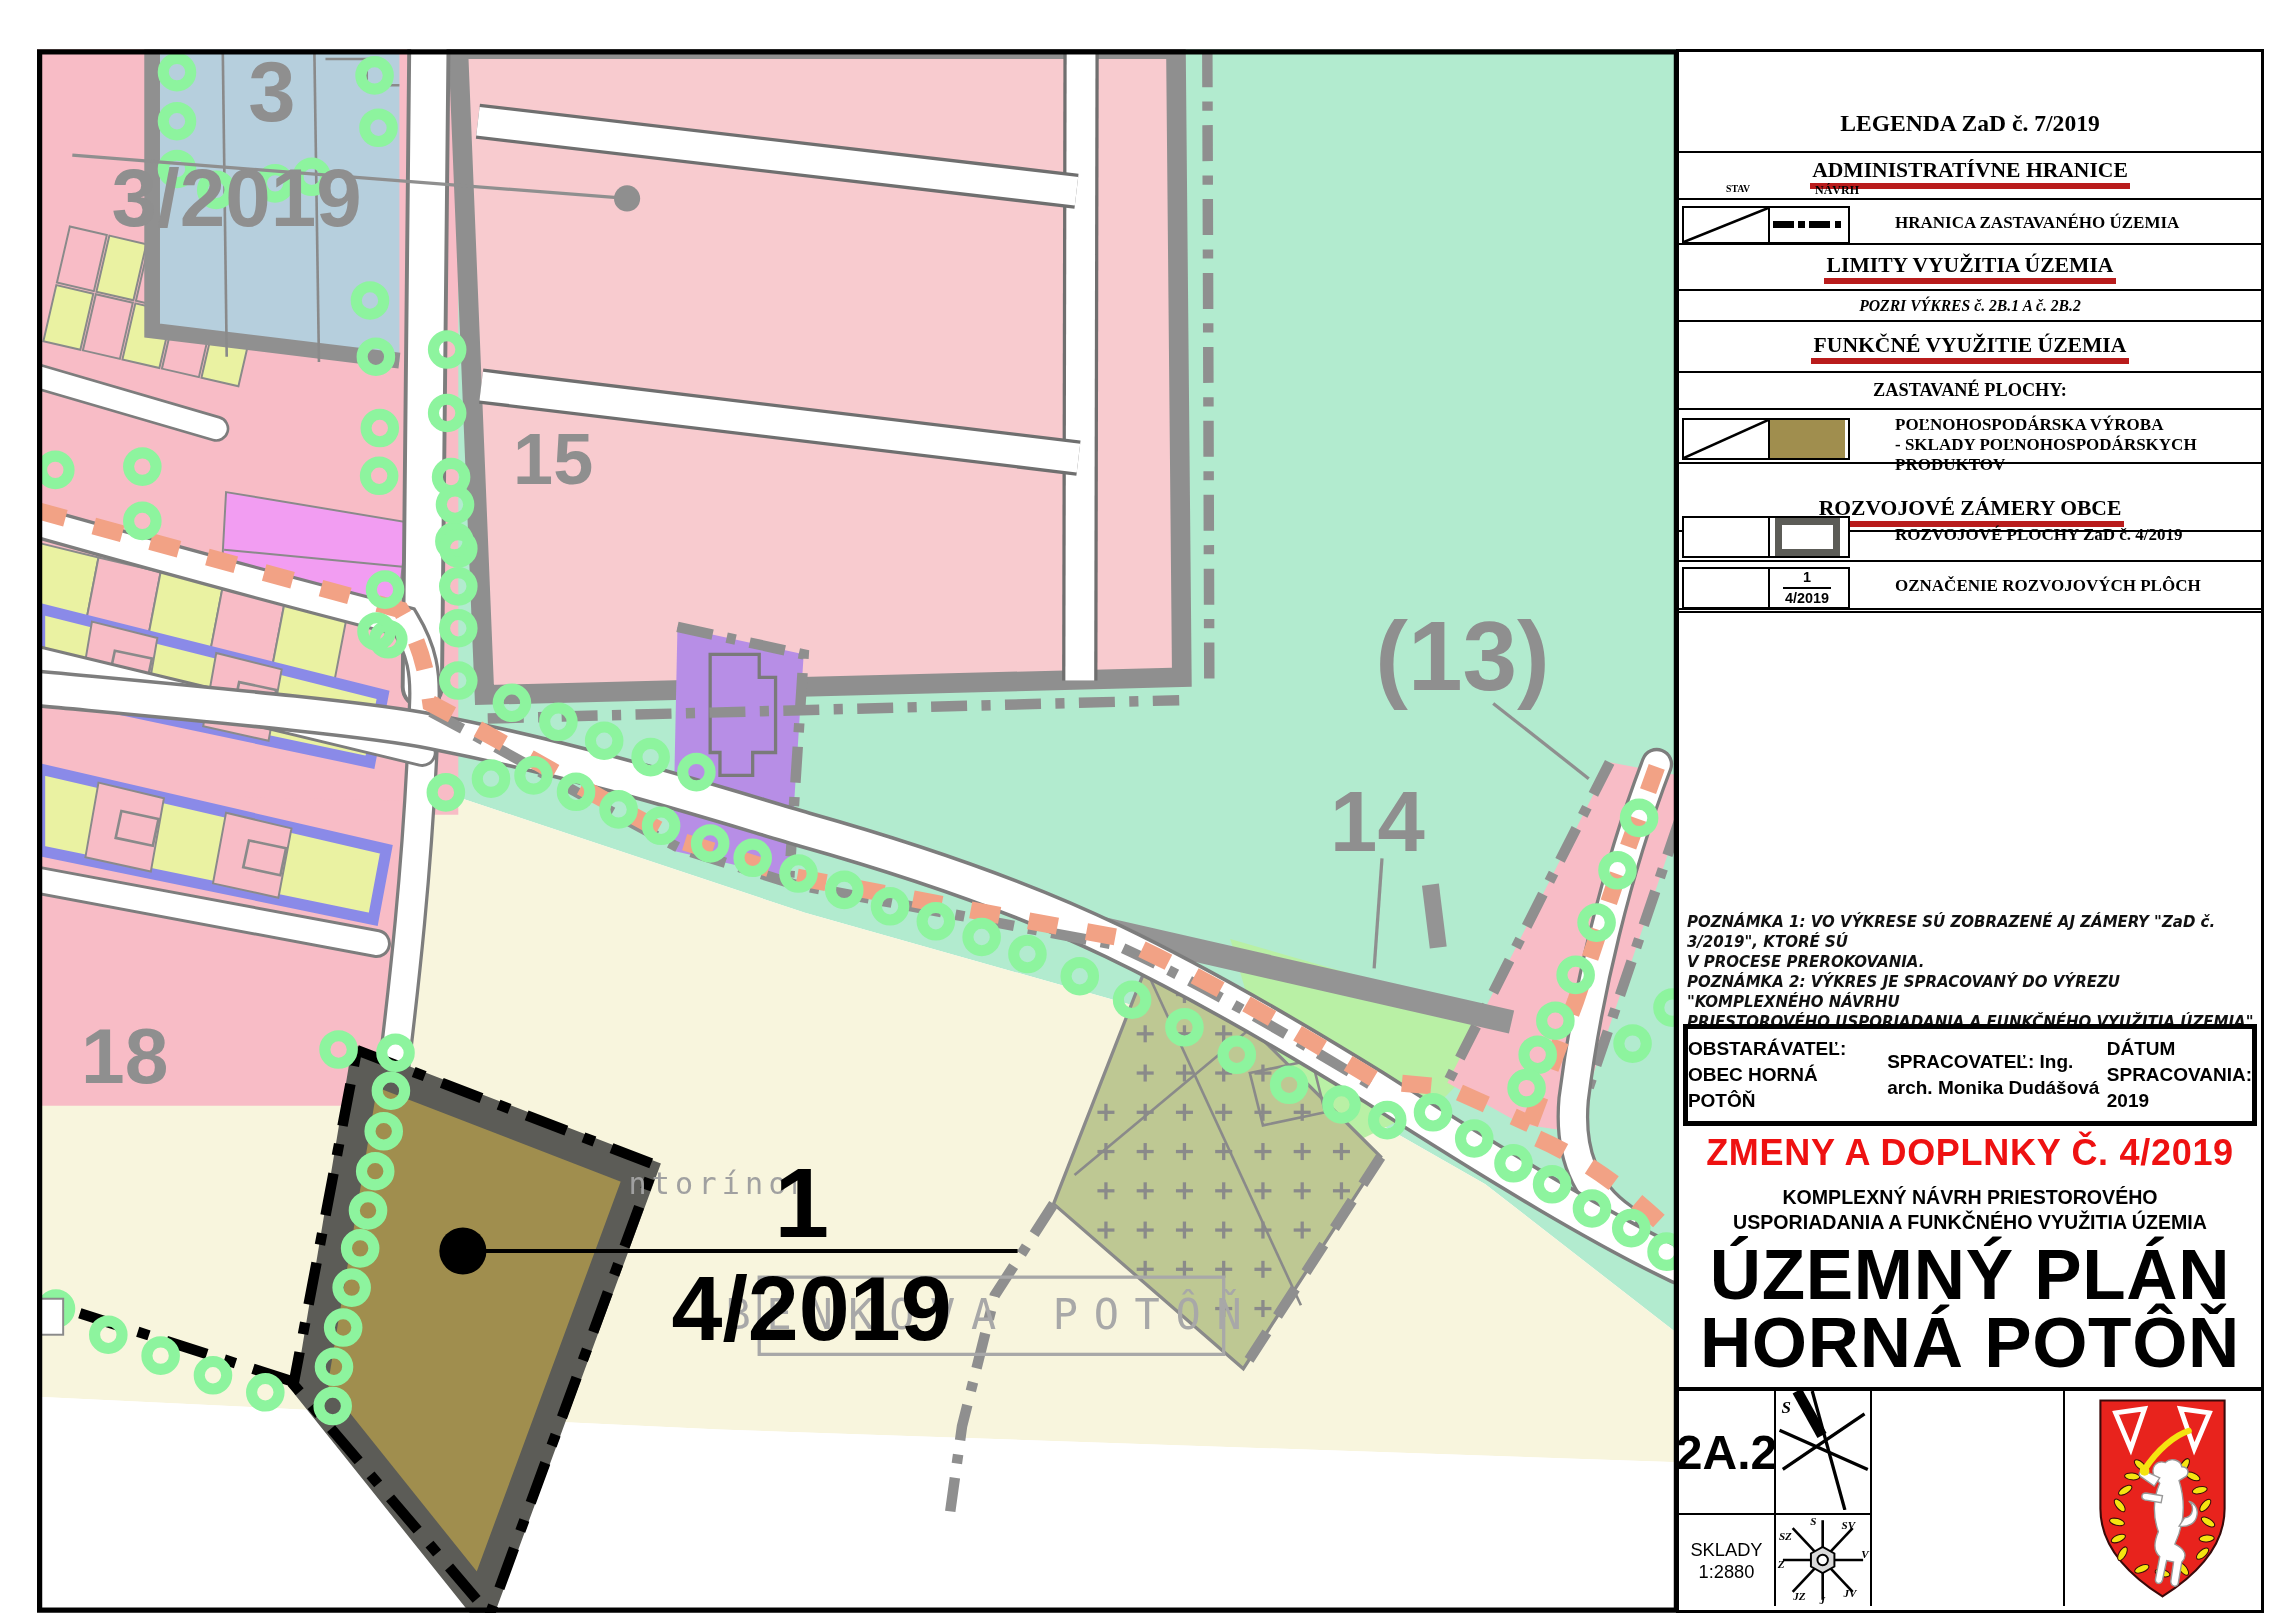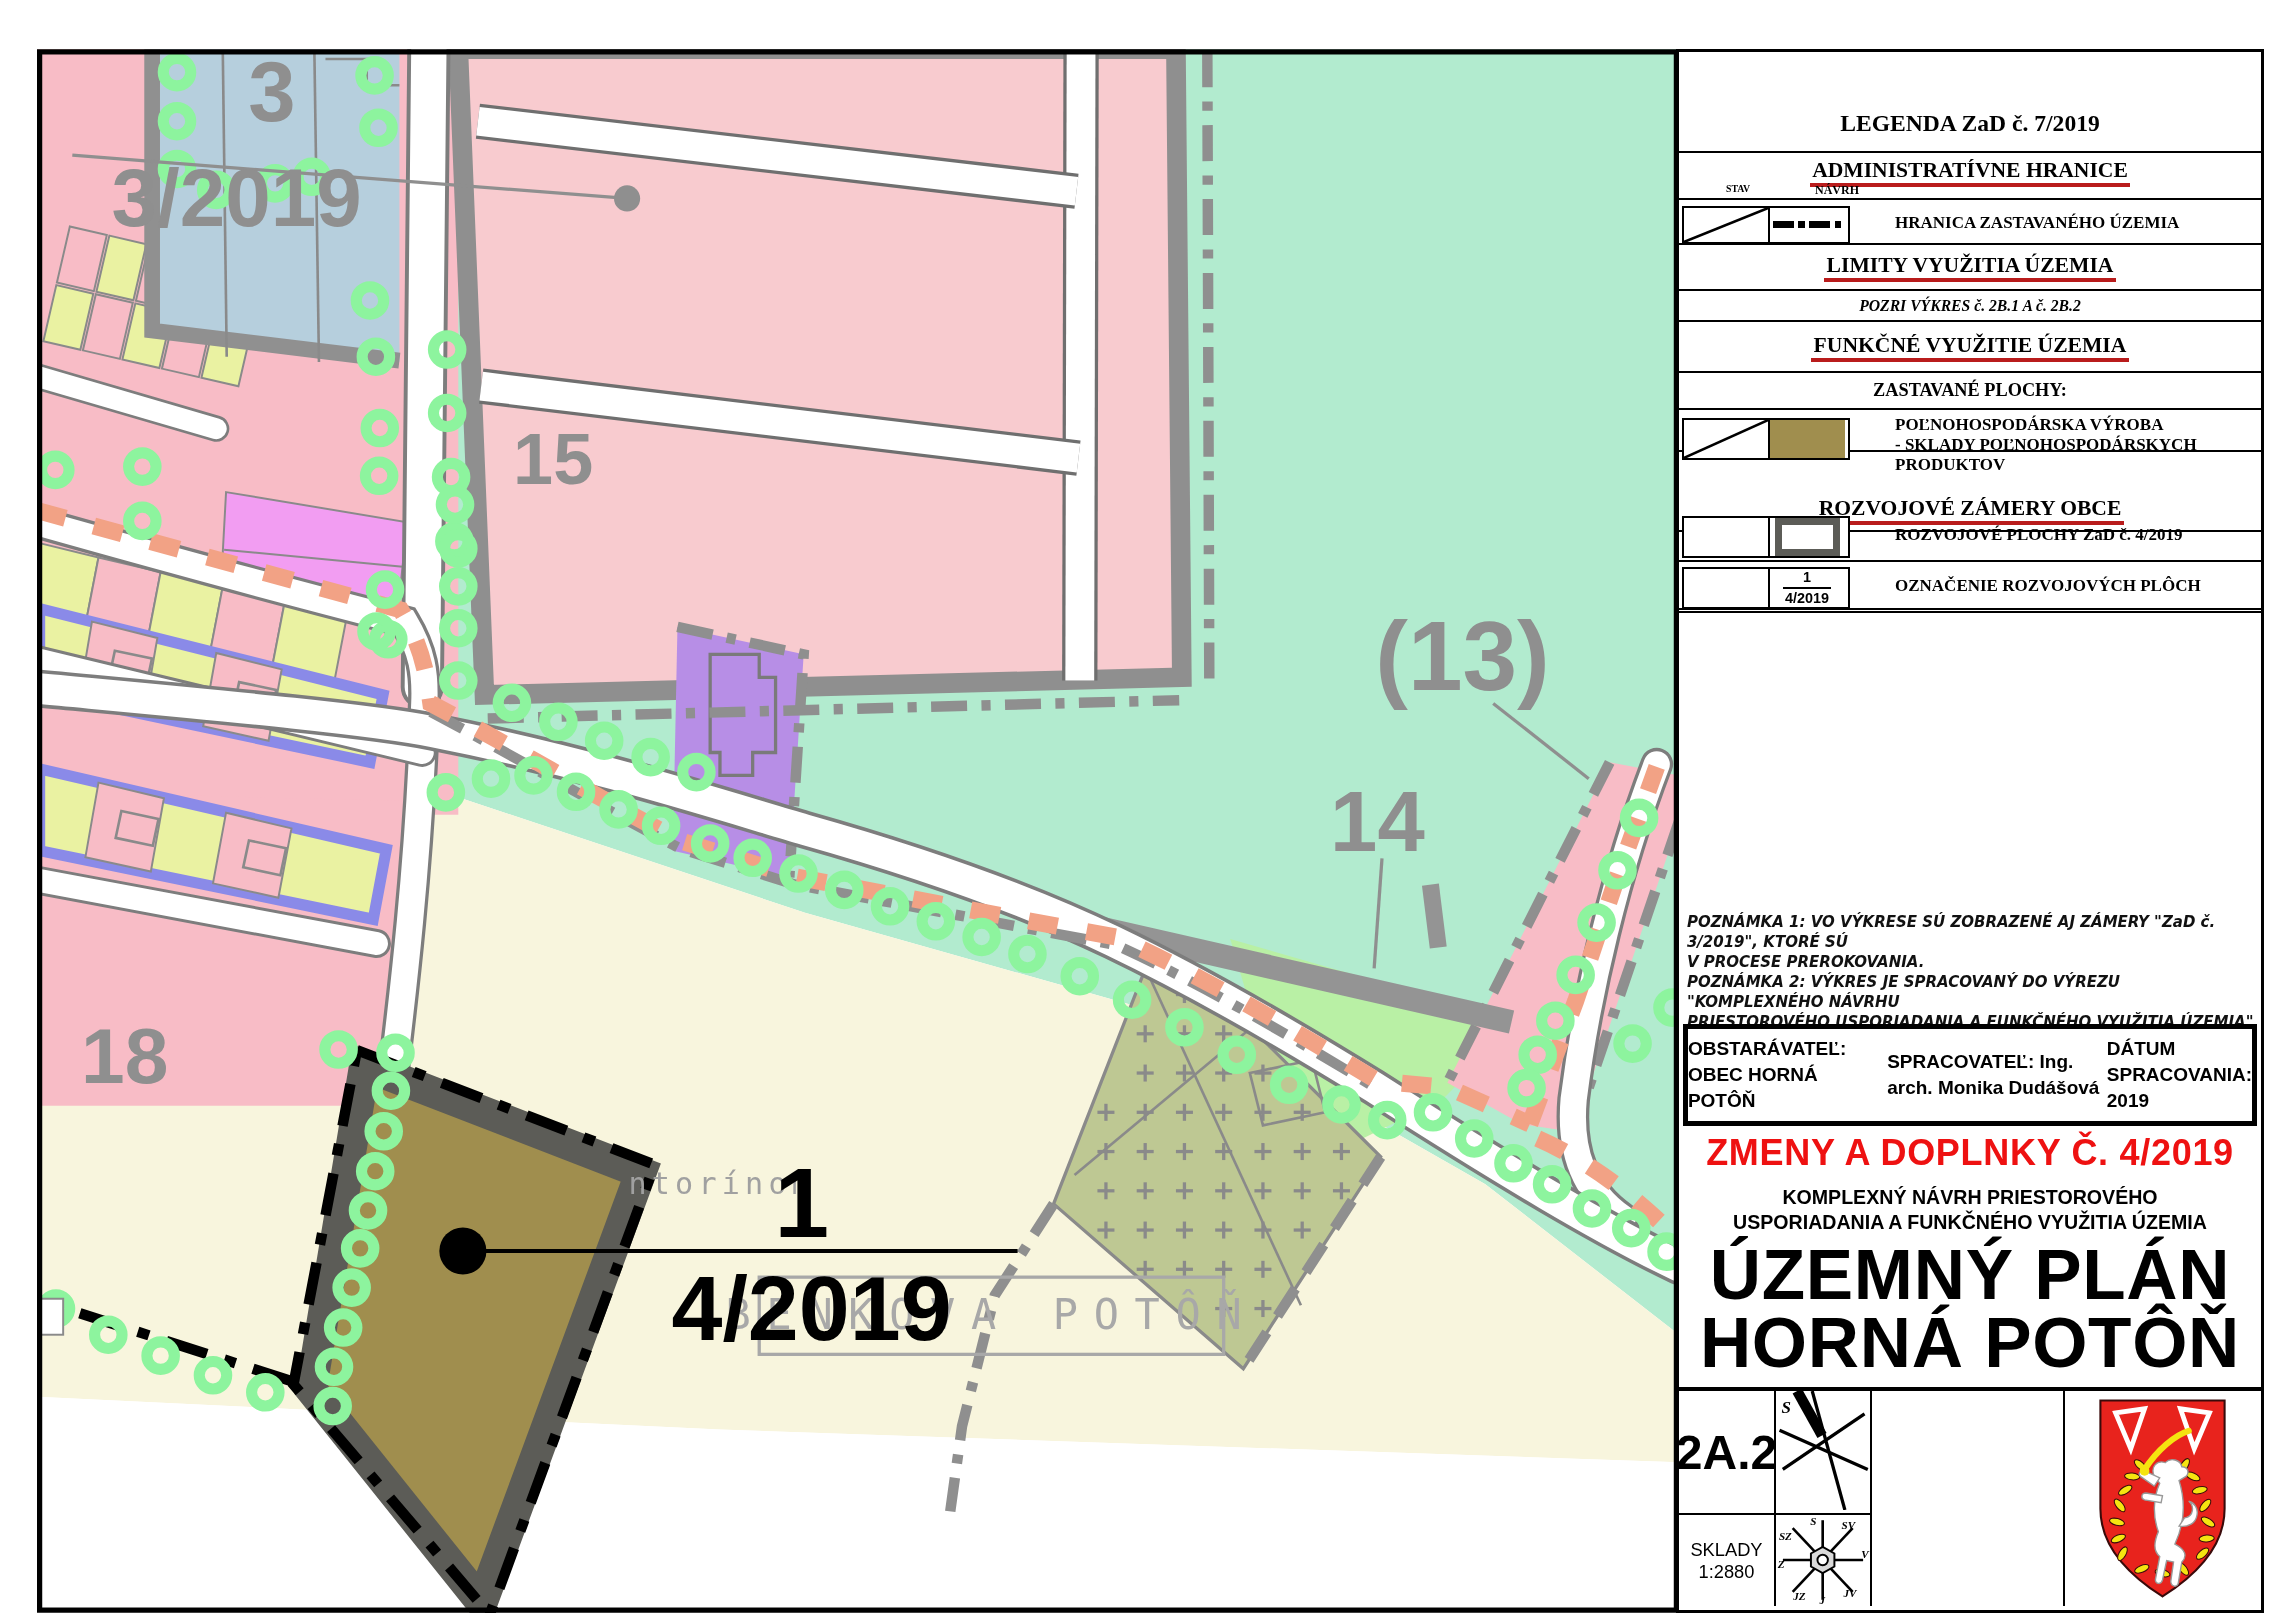--- a/index.html
+++ b/index.html
@@ -4,21 +4,21 @@
 <style>
   html,body{margin:0;padding:0;background:#fff;}
   #page{position:relative;width:2295px;height:1622px;background:#fff;overflow:hidden;
         font-family:"Liberation Sans",sans-serif;}
   
   #panel{position:absolute;left:1676px;top:49px;width:588px;height:1564px;
          background:#fff;border:3.9px solid #000;box-sizing:border-box;}
   .prow{position:absolute;left:0;width:100%;box-sizing:border-box;border-bottom:2px solid #000;}
   .serif{font-family:"Liberation Serif",serif;}
   .hdr{font-family:"Liberation Serif",serif;font-weight:bold;font-size:21.6px;text-align:center;}
-  .hdr span{border-bottom:4px solid #b91c1c;padding:0 2.6px 1.3px 2.6px;}
+  .hdr span{border-bottom:6px solid #b91c1c;padding:0 2.6px 1.3px 2.6px;}
   .rowtext{font-family:"Liberation Serif",serif;font-size:17px;font-weight:bold;}
   .sym{position:absolute;left:2.6px;display:flex;border:2px solid #000;background:#fff;}
   .symcell{position:relative;box-sizing:border-box;height:100%;}
   .dashdot{display:flex;align-items:center;gap:4.6px;height:100%;padding:0 3.3px;}
   .dd-long{width:25px;height:7.2px;background:#000;}
   .dd-dot{width:7.9px;height:7.2px;background:#000;}
   .fracbox{display:flex;flex-direction:column;align-items:center;justify-content:center;height:100%;
            font-weight:bold;font-size:14.4px;line-height:1.05;}
   .fracbox .bar{width:48px;height:2.6px;background:#000;margin:1.3px 0;}
   .notes{position:absolute;left:7.9px;right:5.2px;font-family:"DejaVu Sans",sans-serif;
@@ -409,21 +409,21 @@
     </div>
 
     <div class="prow" style="top:270px;height:51px;">
       <div class="hdr" style="margin-top:10.5px;"><span>FUNKČNÉ VYUŽITIE ÚZEMIA</span></div>
     </div>
 
     <div class="prow" style="top:321px;height:37px;display:flex;align-items:center;justify-content:center;">
       <div class="serif" style="font-weight:bold;font-size:18.3px;text-align:center;">ZASTAVANÉ PLOCHY:</div>
     </div>
 
-    <div class="prow" style="top:358px;height:42px;">
+    <div class="prow" style="top:358px;height:54px;">
       <div class="sym" style="top:7.9px;width:164px;height:38px;">
         <div class="symcell" style="width:86px;border-right:2px solid #000;">
           <svg width="100%" height="100%" viewBox="0 0 129 58">
               <line x1="0" y1="100%" x2="100%" y2="0" stroke="#000" stroke-width="4"></line>
             </svg>
         </div>
         <div class="symcell" style="width:75px;background:#a08e4e;"></div>
       </div>
       <div style="position:absolute;left:216px;top:5.2px;" class="rowtext">
         <div>POĽNOHOSPODÁRSKA VÝROBA</div>

